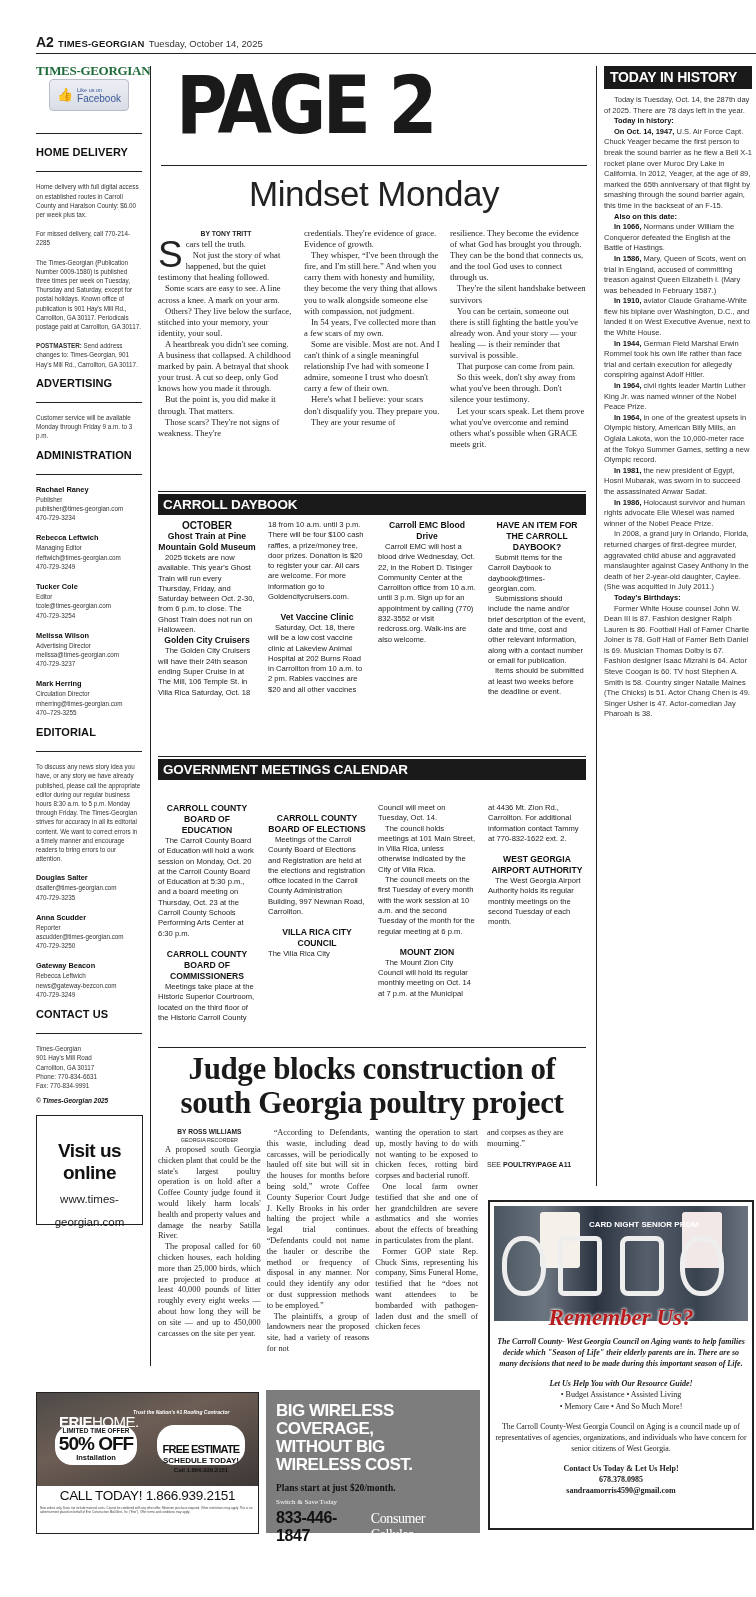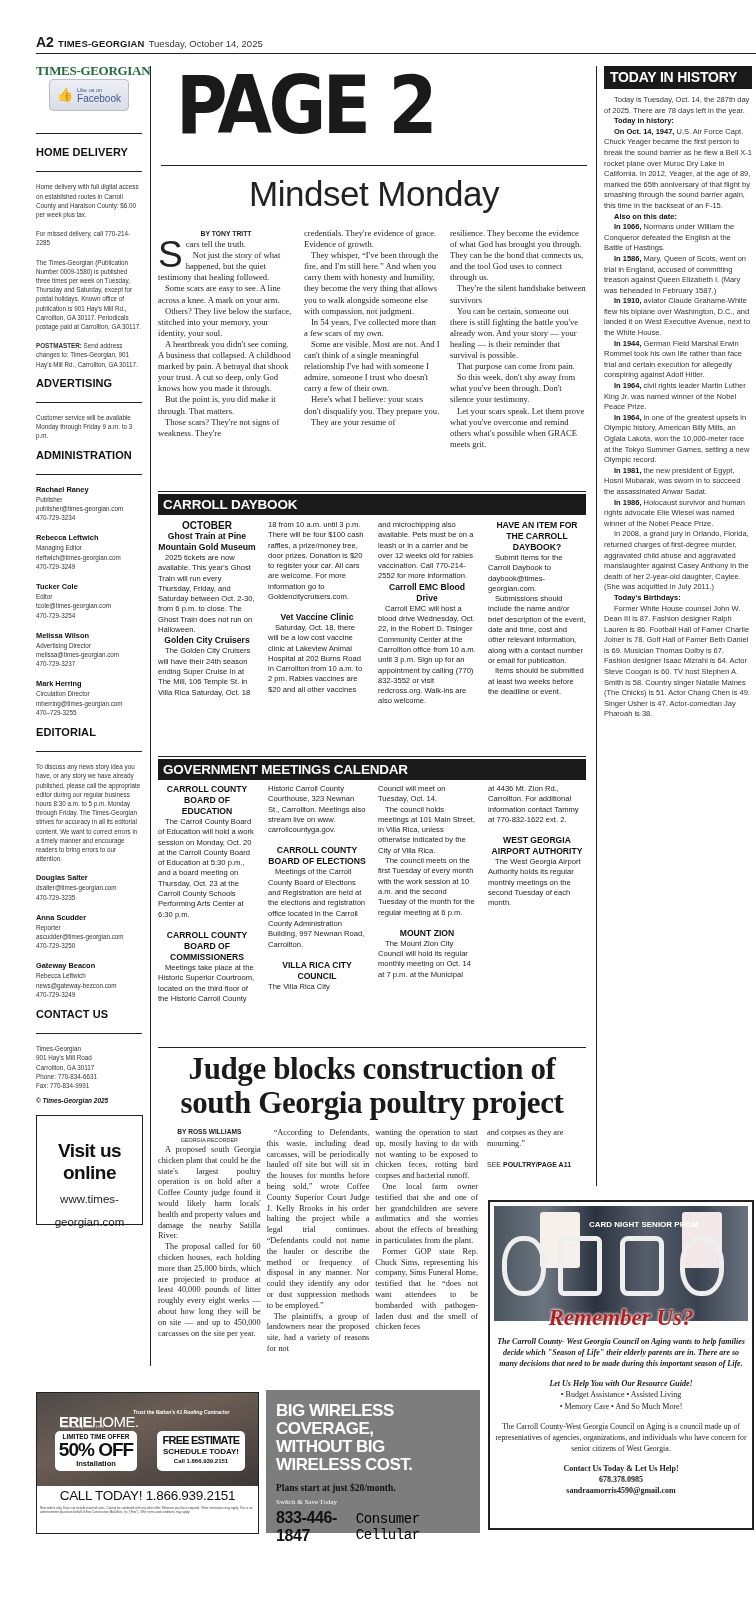--- a/index.html
+++ b/index.html
@@ -72,39 +72,39 @@
 #aging .bul{font-size:8px;line-height:12px}
 #aging .desc{font-size:7.8px;line-height:11px;margin-top:8px}
 #aging .contact{font-weight:bold;font-size:8px;line-height:11px;margin-top:9px}
 
 #erie{left:36px;top:1392px;width:223px;height:142px;border:1px solid #222;overflow:hidden}
 #erie .top{height:93px;background:linear-gradient(160deg,#4d4a48 0%,#6d5e55 40%,#3d3836 100%);position:relative}
 #erie .logo{position:absolute;left:22px;top:20px;color:#fff;font-weight:bold;font-size:15px;letter-spacing:-.5px}
 #erie .logo span{font-weight:normal}
 #erie .since{position:absolute;left:24px;top:31px;color:#eee;font-size:4px}
 #erie .trust{position:absolute;left:96px;top:16px;color:#fff;font-style:italic;font-weight:bold;font-size:5px}
-#erie .box1,#erie .box2{position:absolute;top:38px;height:40px;background:#fff;border-radius:5px;text-align:center;color:#111;font-weight:bold}
+#erie .box1,#erie .box2{position:absolute;top:32px;height:40px;background:#fff;border-radius:17px;text-align:center;color:#111;font-weight:bold}
 #erie .box1{left:18px;width:82px}
 #erie .box2{left:120px;width:88px}
 #erie .box1 .l1{font-size:6.5px;line-height:8px;padding-top:2px}
 #erie .box1 .l2{font-size:19px;line-height:18px;letter-spacing:-1px}
 #erie .box1 .l3{font-size:7.5px;line-height:9px}
-#erie .box2 .l1{font-size:11px;line-height:13px;padding-top:3px;letter-spacing:-.8px}
+#erie .box2 .l1{font-size:11px;line-height:13px;padding-top:18px;letter-spacing:-.8px}
 #erie .box2 .l2{font-size:8px;line-height:10px}
 #erie .box2 .l3{font-size:6px;line-height:9px}
 #erie .call{text-align:center;font-weight:normal;font-size:13.5px;line-height:20px;color:#111;letter-spacing:-.3px}
 #erie .fine{font-size:3px;line-height:4px;padding:0 3px;color:#444}
 
 #cell{left:266px;top:1390px;width:214px;height:143px;background:#7d7d7d;padding:12px 10px}
 #cell .h{color:#fff;font-family:"Liberation Sans Narrow","Liberation Sans",sans-serif;font-weight:bold;font-size:17px;line-height:18px;letter-spacing:-.5px}
 #cell .plans{font-family:"Liberation Serif",serif;font-weight:bold;font-size:9.5px;color:#111;margin-top:9px}
 #cell .sw{font-family:"Liberation Serif",serif;font-size:7px;color:#fff;margin-top:5px}
 #cell .bot{display:flex;justify-content:space-between;align-items:baseline;margin-top:3px}
 #cell .ph{font-family:"Liberation Sans Narrow","Liberation Sans",sans-serif;font-weight:bold;font-size:16px;color:#111;letter-spacing:-.4px}
-#cell .brand{font-family:Liberation Mono, monospace;font-size:14px;color:#000000;letter-spacing:-.4px}
+#cell .brand{font-family:Liberation Serif, serif;font-size:14px;color:#ffffff;letter-spacing:-.4px}
 </style>
 </head>
 <body>
 
 <div id="masthead" class="abs">
   <span class="pg">A2</span>
   <span class="name">TIMES-GEORGIAN</span>
   <span class="date">Tuesday, October 14, 2025</span>
 </div>
 
@@ -246,46 +246,44 @@
       <p>2025 tickets are now available. This year's Ghost Train will run every Thursday, Friday, and Saturday between Oct. 2-30, from 6 p.m. to close. The Ghost Train does not run on Halloween.</p>
       <h4>Golden City Cruisers</h4>
       <p style="height:52px;overflow:hidden">The Golden City Cruisers will have their 24th season ending Super Cruise In at The Mill, 106 Temple St. in Villa Rica Saturday, Oct. 18 from 10 a.m. until 3 p.m. There will be four $100 cash raffles, a prize/money tree, door prizes. Donation is $20 to register your car. All cars are welcome. For more information go to Goldencitycruisers.com.</p>
     </div>
     <div class="col">
       <p style="text-indent:0;height:92px;overflow:hidden">18 from 10 a.m. until 3 p.m. There will be four $100 cash raffles, a prize/money tree, door prizes. Donation is $20 to register your car. All cars are welcome. For more information go to Goldencitycruisers.com.</p>
       <h4>Vet Vaccine Clinic</h4>
       <p style="height:72px;overflow:hidden">Saturday, Oct. 18, there will be a low cost vaccine clinic at Lakeview Animal Hospital at 202 Burns Road in Carrollton from 10 a.m. to 2 pm. Rabies vaccines are $20 and all other vaccines are discounted with heartworm testing and microchipping also available. Pets must be on a leash or in a carrier and be over 12 weeks old for rabies vaccination. Call 770-214-2552 for more information.</p>
     </div>
     <div class="col">
-      <p style="text-indent:0">and microchipping also available. Pets must be on a leash or in a carrier and be over 12 weeks old for rabies vaccination. Call 770-214-2552 for more information.</p>
       <h4>Carroll EMC Blood Drive</h4>
       <p>Carroll EMC will host a blood drive Wednesday, Oct. 22, in the Robert D. Tisinger Community Center at the Carrollton office from 10 a.m. until 3 p.m. Sign up for an appointment by calling (770) 832-3552 or visit redcross.org. Walk-ins are also welcome.</p>
     </div>
     <div class="col">
       <h4>HAVE AN ITEM FOR THE CARROLL DAYBOOK?</h4>
       <p>Submit items for the Carroll Daybook to daybook@times-georgian.com.</p>
       <p>Submissions should include the name and/or brief description of the event, date and time, cost and other relevant information, along with a contact number or email for publication.</p>
       <p>Items should be submitted at least two weeks before the deadline or event.</p>
     </div>
   </div>
 </div>
 
 <div id="govt" class="abs">
   <div class="hrthin" style="margin-bottom:2px"></div>
   <div class="secthead">GOVERNMENT MEETINGS CALENDAR</div>
-  <div class="small4" style="margin-top:4px">
+  <div class="small4" style="margin-top:23px">
     <div class="col">
       <h4>CARROLL COUNTY BOARD OF EDUCATION</h4>
       <p>The Carroll County Board of Education will hold a work session on Monday, Oct. 20 at the Carroll County Board of Education at 5:30 p.m., and a board meeting on Thursday, Oct. 23 at the Carroll County Schools Performing Arts Center at 6:30 p.m.</p>
       <div class="gap"></div>
       <h4>CARROLL COUNTY BOARD OF COMMISSIONERS</h4>
       <p style="height:42px;overflow:hidden">Meetings take place at the Historic Superior Courtroom, located on the third floor of the Historic Carroll County Courthouse, 323 Newnan St., Carrollton. Meetings also stream live on www.carrollcountyga.gov.</p>
     </div>
     <div class="col">
-      <p style="text-indent:0">Historic Carroll County Courthouse, 323 Newnan St., Carrollton. Meetings also stream live on www. carrollcountyga.gov.</p>
       <div class="gap"></div>
       <h4>CARROLL COUNTY BOARD OF ELECTIONS</h4>
       <p>Meetings of the Carroll County Board of Elections and Registration are held at the elections and registration office located in the Carroll County Administration Building, 997 Newnan Road, Carrollton.</p>
       <div class="gap"></div>
       <h4>VILLA RICA CITY COUNCIL</h4>
       <p style="text-indent:0">The Villa Rica City</p>
     </div>
     <div class="col">
       <p style="text-indent:0">Council will meet on Tuesday, Oct. 14.</p>
       <p>The council holds meetings at 101 Main Street, in Villa Rica, unless otherwise indicated by the City of Villa Rica.</p>

